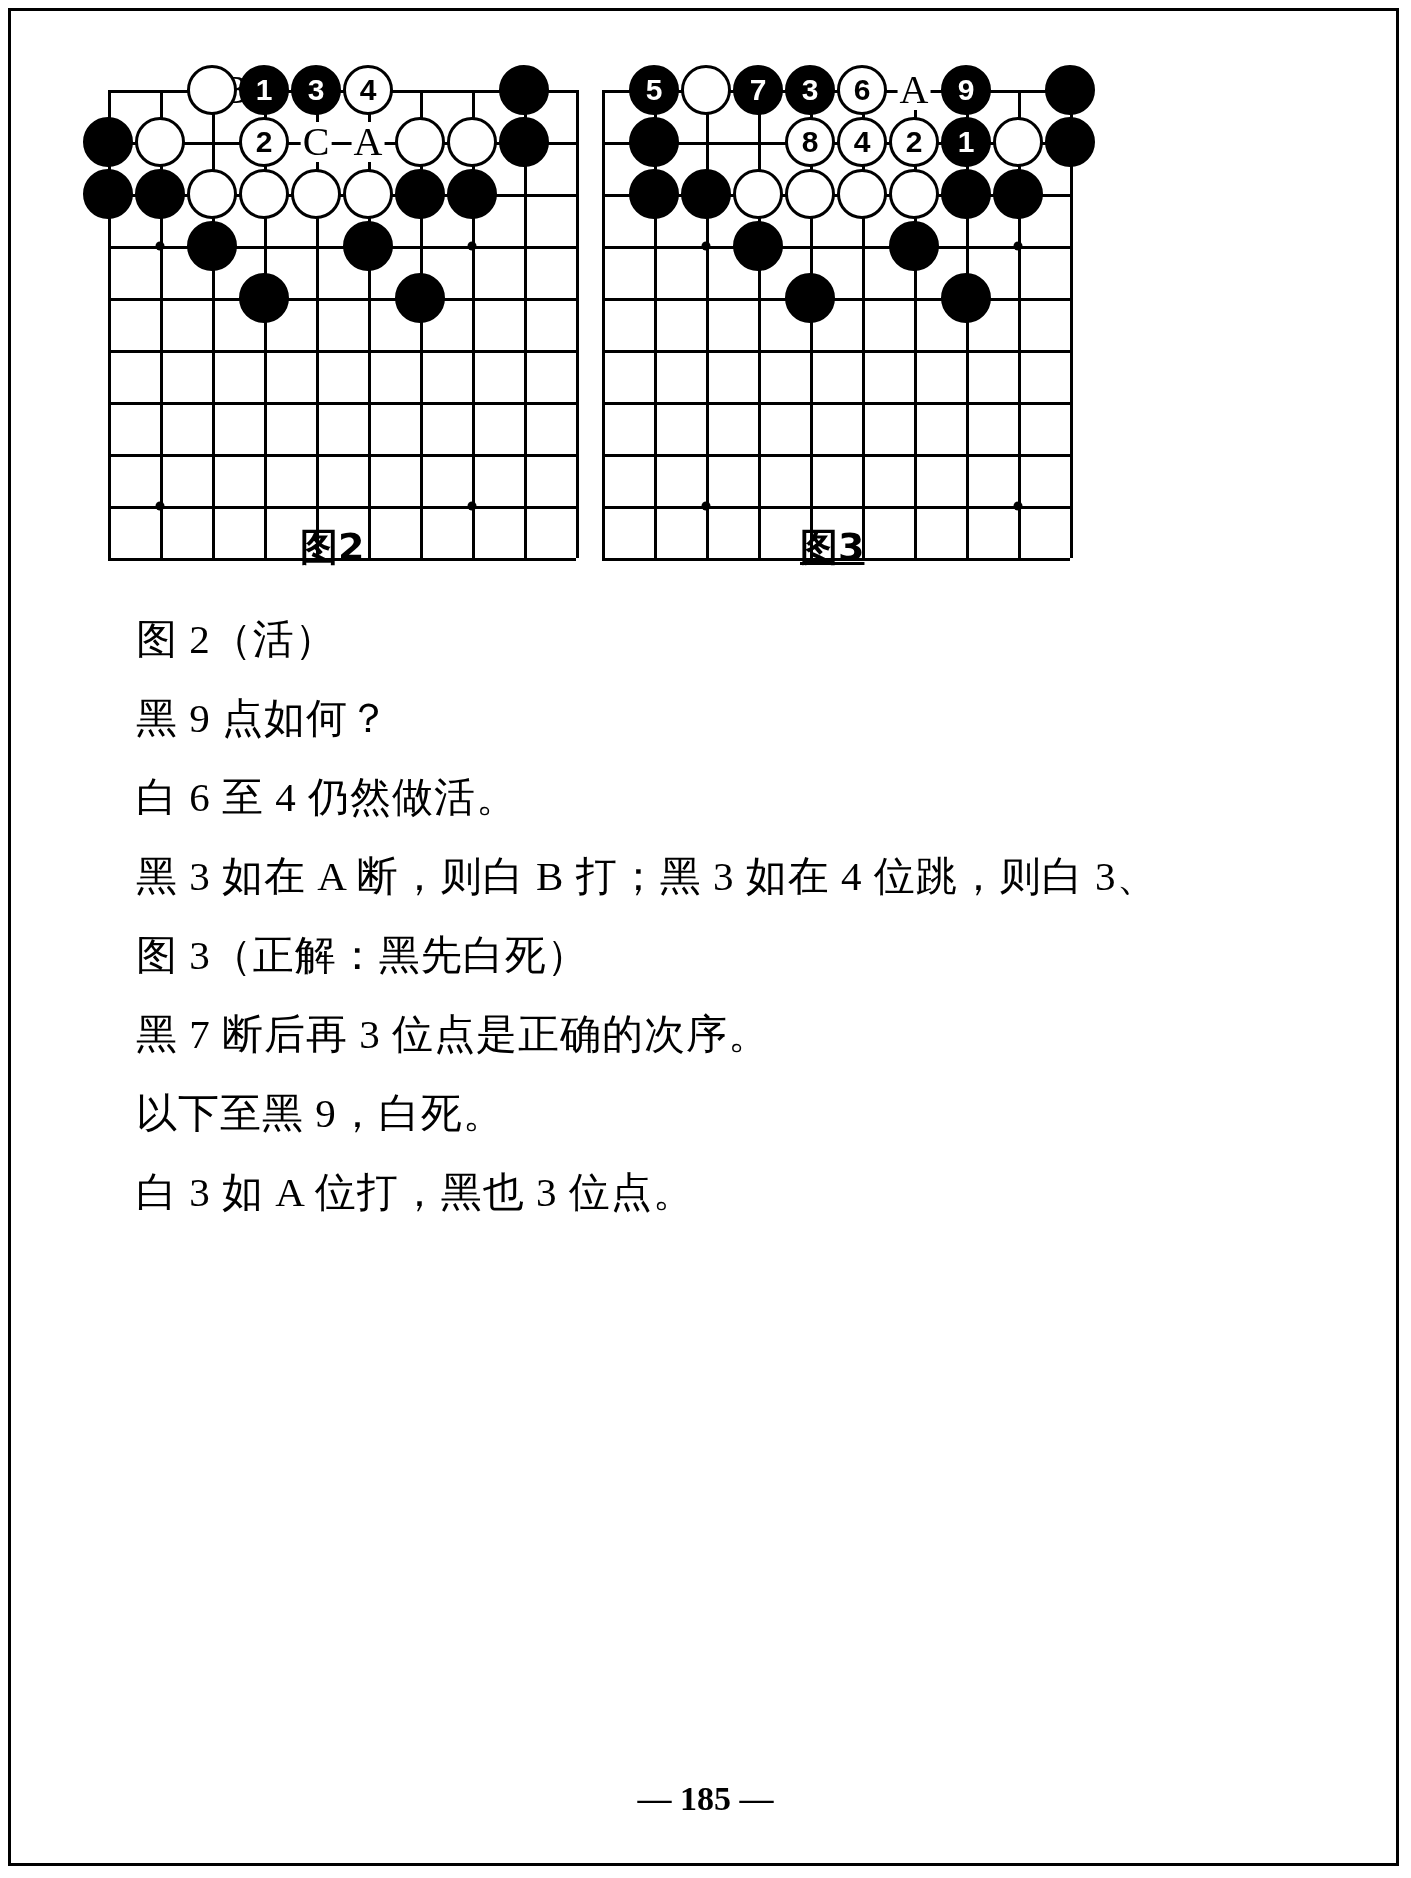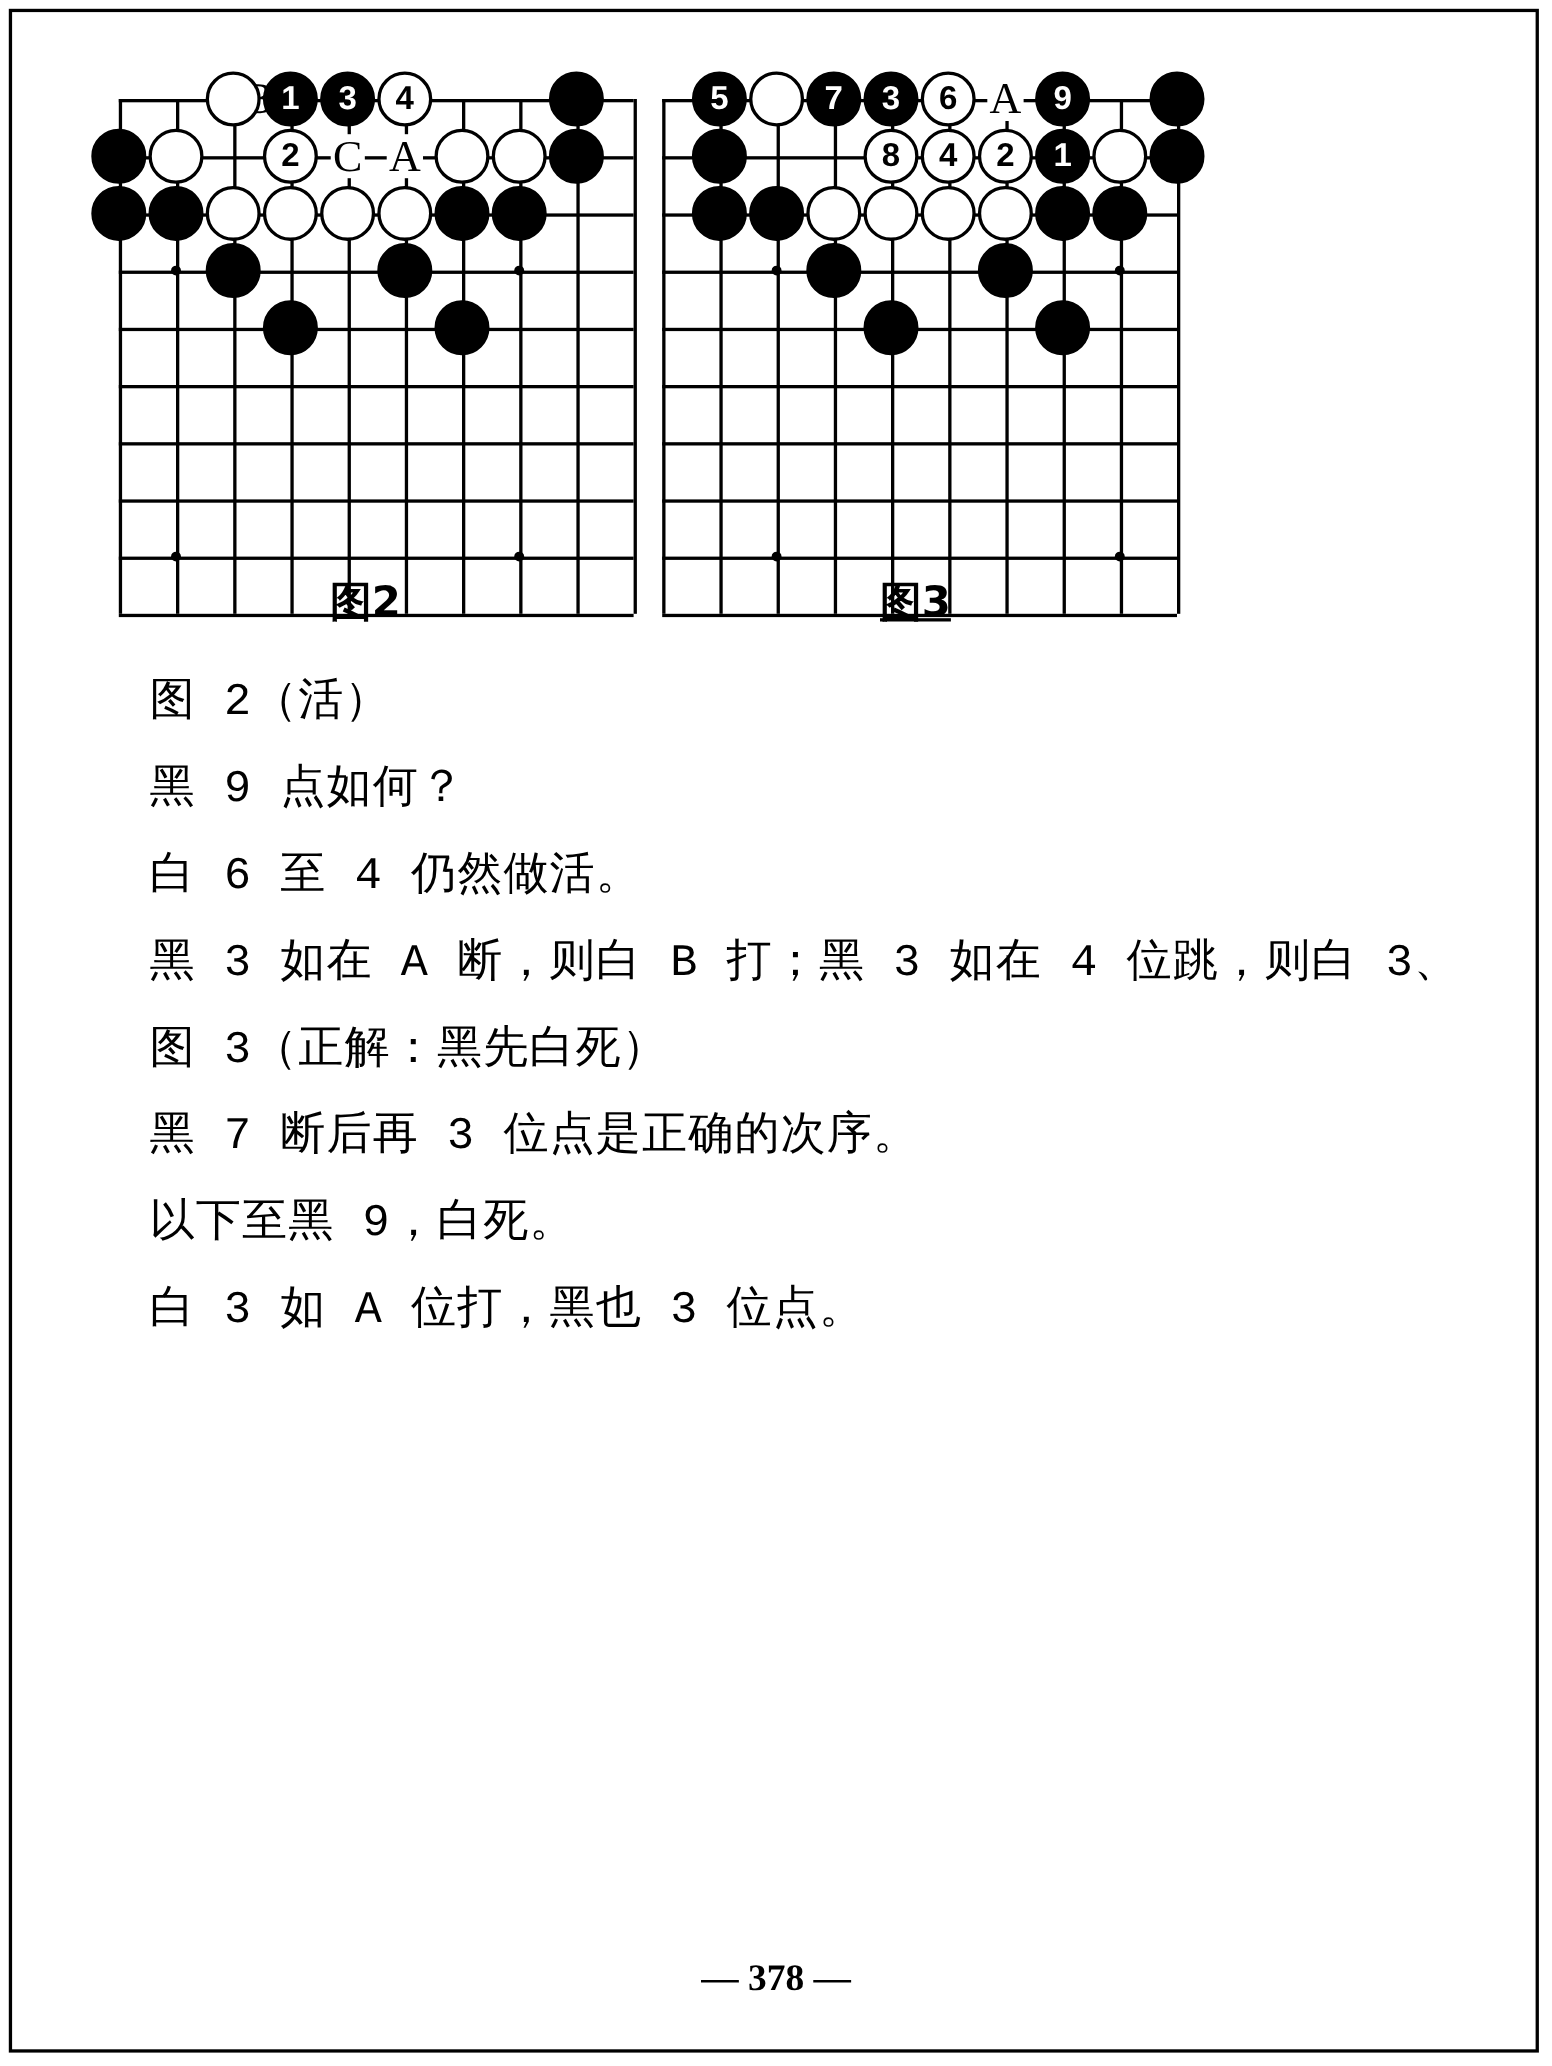--- a/index.html
+++ b/index.html
@@ -108,21 +108,21 @@
   #caption-3 { left: 800px; top: 522px; text-decoration: underline; }
 
   
   .body-text {
     position: absolute;
     left: 52px;
     top: 600px;
     width: 1300px;
   }
   .para {
-    font-family: Liberation Mono, monospace;
+    font-family: Liberation Serif, serif;
     font-size: 41px;
     line-height: 79px;
     color: #000;
     text-indent: 84px;
     margin: 0;
     letter-spacing: 1px;
   }
   .para.noindent { text-indent: 0; }
 
   .page-number {
@@ -262,14 +262,14 @@
     <p class="para">图 2（活）</p>
     <p class="para">黑 9 点如何？</p>
     <p class="para">白 6 至 4 仍然做活。</p>
     <p class="para">黑 3 如在 A 断，则白 B 打；黑 3 如在 4 位跳，则白 3、</p>
     <p class="para">图 3（正解：黑先白死）</p>
     <p class="para">黑 7 断后再 3 位点是正确的次序。</p>
     <p class="para">以下至黑 9，白死。</p>
     <p class="para">白 3 如 A 位打，黑也 3 位点。</p>
   </div>
 
-  <div class="page-number">— 378 —</div>
+  <div class="page-number">— 185 —</div>
 </div>
 
 </body></html>

